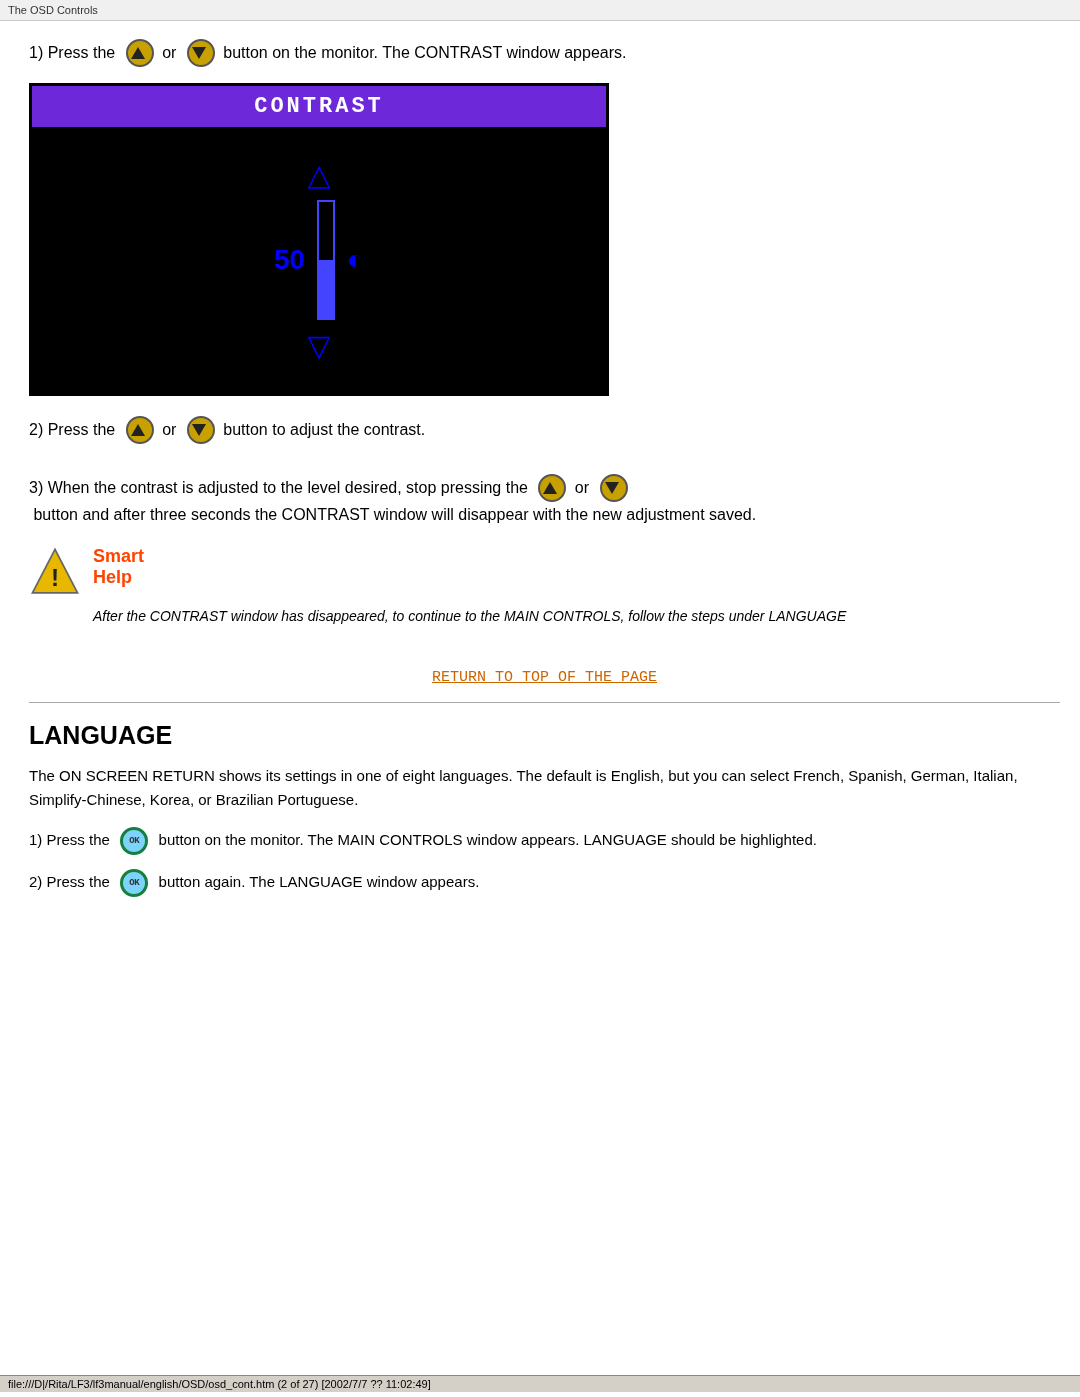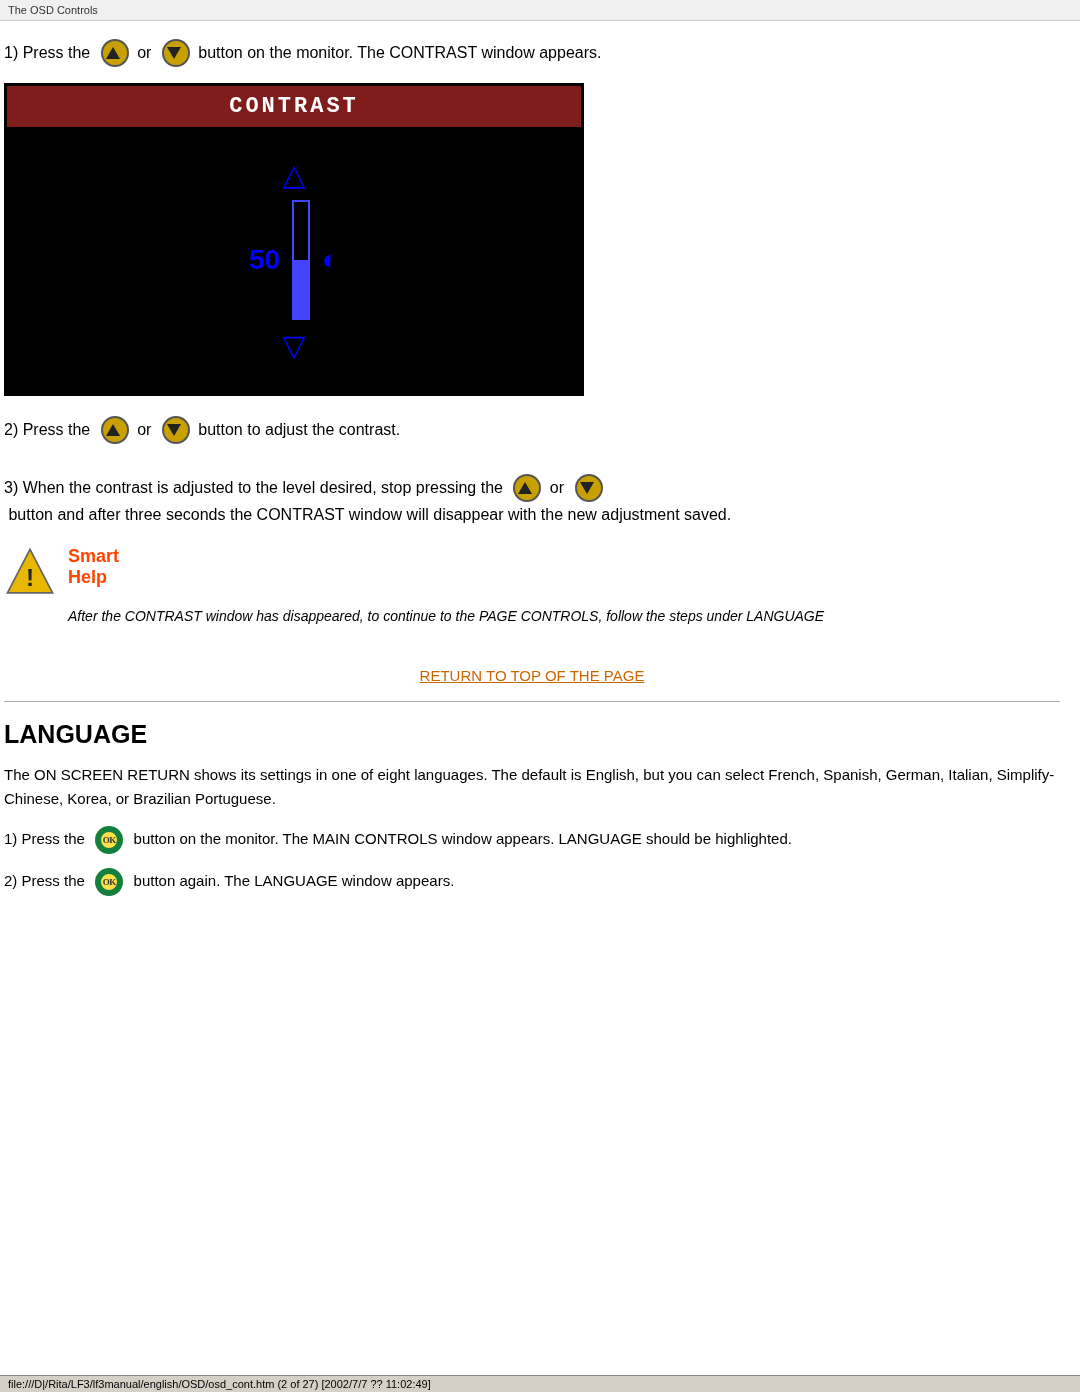--- a/index.html
+++ b/index.html
@@ -15,21 +15,21 @@
 
     #browser-title {
       font-size: 11px;
       color: #333;
       padding: 4px 8px;
       border-bottom: 1px solid #ccc;
       background: #f0f0f0;
     }
 
     #content {
-      padding: 18px 20px 10px 4px;
+      padding: 18px 20px 10px 29px;
     }
 
     .step-line {
       display: flex;
       align-items: center;
       flex-wrap: wrap;
       margin-bottom: 12px;
       line-height: 1.6;
     }
 
@@ -65,43 +65,43 @@
     }
 
     
     .btn-ok {
       display: inline-flex;
       align-items: center;
       justify-content: center;
       width: 28px;
       height: 28px;
       border-radius: 50%;
-      background: #fde047;
-      border: 6px solid #15803d;
+      background: #7dd3fc;
+      border: 3px solid #15803d;
       margin: 0 2px;
       vertical-align: middle;
       flex-shrink: 0;
       font-size: 9px;
       font-weight: bold;
       color: #333;
       letter-spacing: -0.5px;
-      font-family: Liberation Serif, serif;
+      font-family: Liberation Mono, monospace;
     }
 
     
     .contrast-window {
       border: 3px solid #000;
       background: #000;
       width: 580px;
       margin: 16px 0 20px 0;
       padding: 0;
     }
 
     .contrast-titlebar {
-      background: #7f1d1d;
+      background: #6d28d9;
       text-align: center;
       padding: 8px 0;
     }
     .contrast-titlebar span {
       color: #fff;
       font-size: 22px;
       font-family: 'Courier New', monospace;
       letter-spacing: 3px;
       font-weight: bold;
     }
@@ -182,20 +182,21 @@
     
     .return-link-wrapper {
       text-align: center;
       margin: 40px 0 16px 0;
     }
 
     .return-link {
       color: #cc6600;
       text-decoration: underline;
       font-size: 15px;
+      font-family: Liberation Mono, monospace;
     }
 
     .divider {
       border: none;
       border-top: 1px solid #aaa;
       margin: 10px 0 18px 0;
     }
 
     
     .section-title {
@@ -305,21 +306,21 @@
   
   <div class="smart-help-box">
     <div class="warning-triangle">
       <svg viewBox="0 0 60 60" xmlns="http://www.w3.org/2000/svg">
         <polygon points="30,4 56,54 4,54" fill="#e8b800" stroke="#666" stroke-width="2"></polygon>
         <text x="30" y="46" text-anchor="middle" font-size="28" font-weight="bold" fill="#222">!</text>
       </svg>
     </div>
     <div class="smart-help-text-block">
       <span class="smart-label">Smart<br>Help</span>
-      <span class="smart-help-italic">After the CONTRAST window has disappeared, to continue to the PAGE CONTROLS, follow the steps under LANGUAGE</span>
+      <span class="smart-help-italic">After the CONTRAST window has disappeared, to continue to the MAIN CONTROLS, follow the steps under LANGUAGE</span>
     </div>
   </div>
 
   
   <div class="return-link-wrapper">
     <a class="return-link" href="#">RETURN TO TOP OF THE PAGE</a>
   </div>
 
   <hr class="divider">
 

